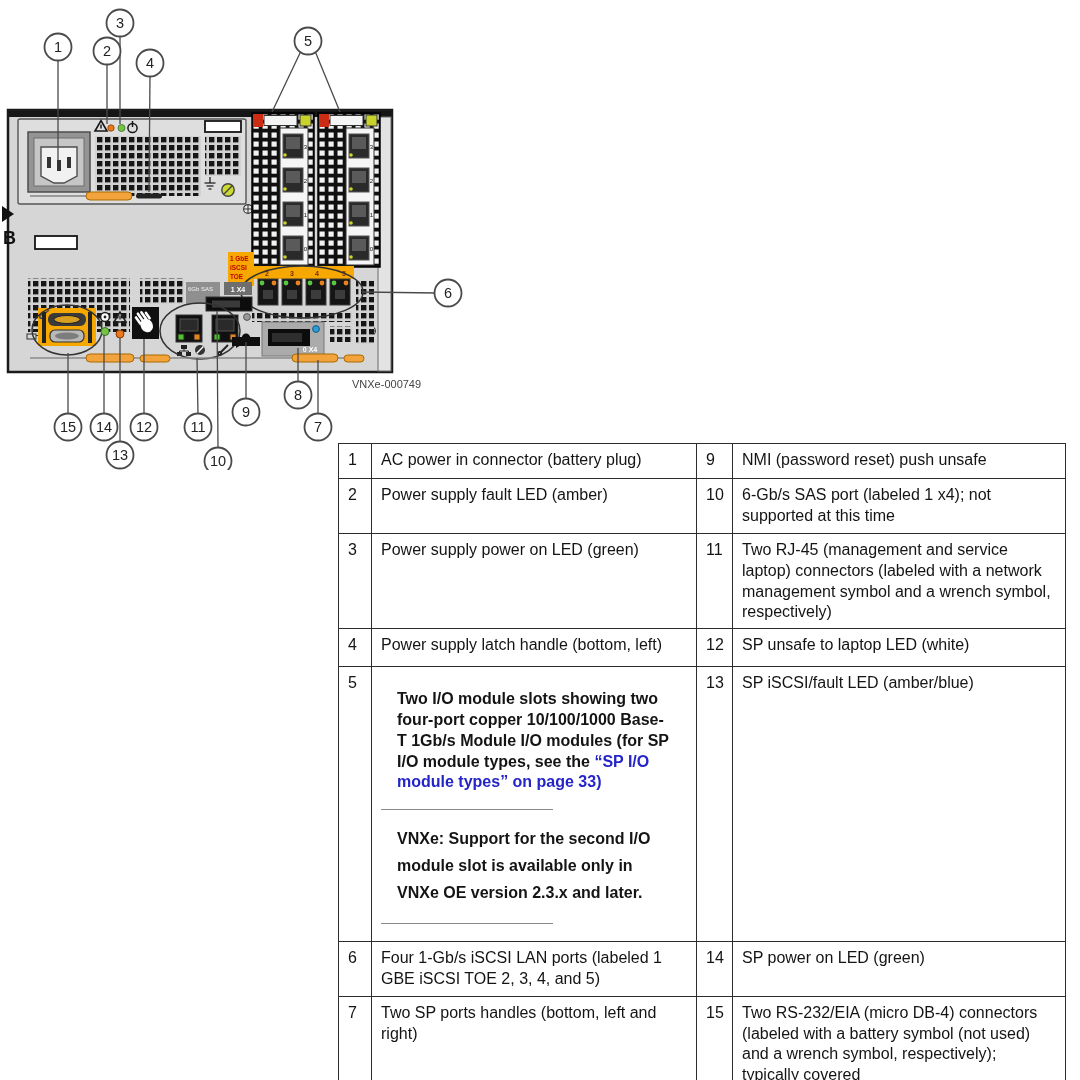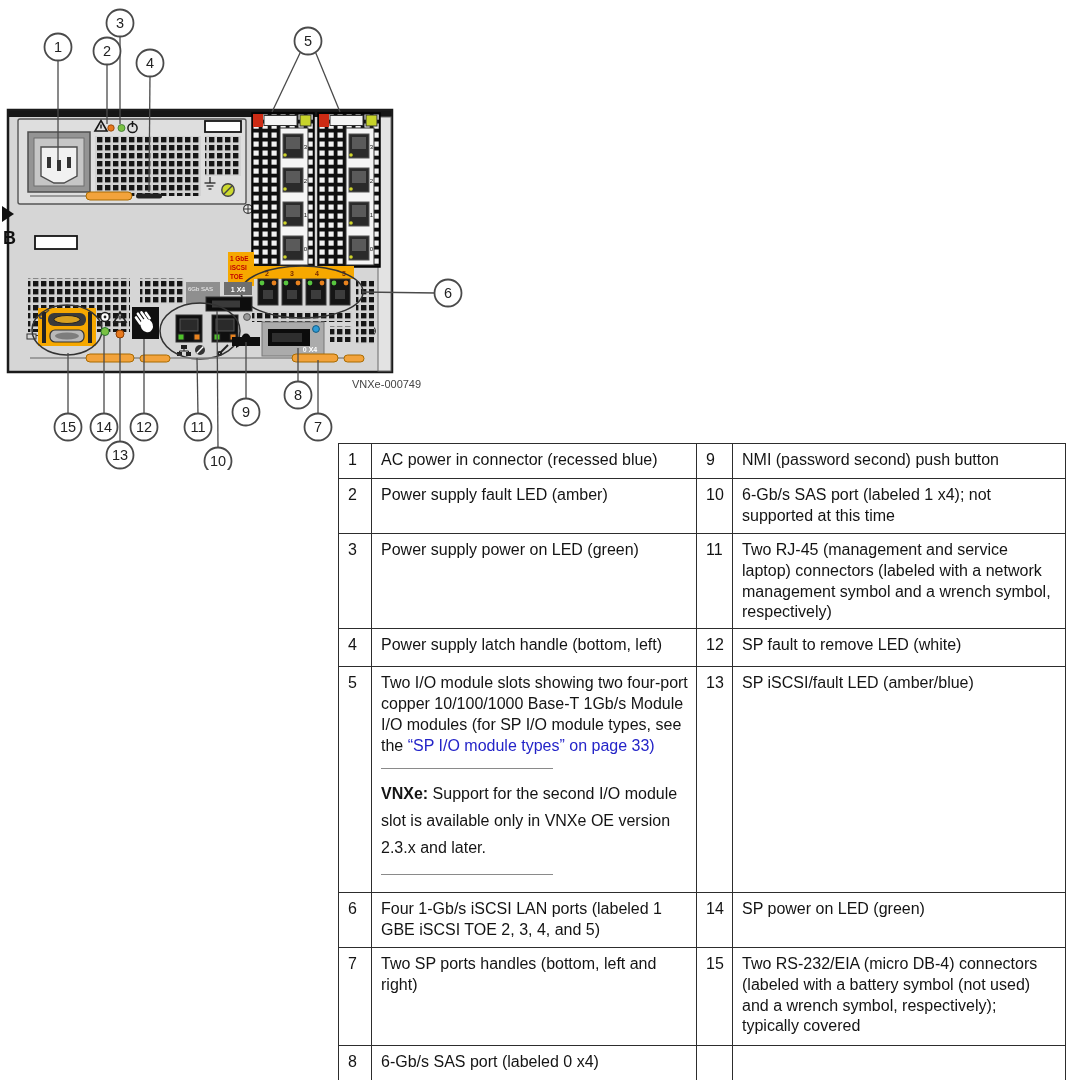--- a/index.html
+++ b/index.html
@@ -8,21 +8,21 @@
   .figure{position:absolute;left:0;top:0;}
 
   .ref-table{position:absolute;left:338px;top:443px;width:727px;
              border-collapse:collapse;table-layout:fixed;
              font-size:16px;line-height:1.3;color:#141414;}
   .ref-table td{border:1.6px solid #2d2d2d;vertical-align:top;
                 padding:6px 8px 5px 9px;overflow:hidden;}
   .ref-table td.num{padding-left:9px;}
   .r1{height:35px}.r2{height:55px}.r3{height:95px}.r4{height:38px}
   .r5{height:211px}.r6{height:55px}.r7{height:98px}.r8{height:36px}
-  .cell-p{margin:0;}
+  .cell-p{margin:16px;font-weight:bold;}
   .note{line-height:1.68;}
   .note-rule{width:172px;border-top:1.6px solid #8a8a8a;margin:12px 0;}
   .doclink{color:#2424c8;text-decoration:none;cursor:pointer;}
   svg text{font-family:"Liberation Sans",sans-serif;}
 </style>
 </head>
 <body>
 
 <div class="page">
 
@@ -394,41 +394,41 @@
   <table class="ref-table">
     <colgroup>
         <col style="width:33px">
         <col style="width:325px">
         <col style="width:36px">
         <col style="width:333px">
       </colgroup>
     <tbody>
         <tr class="r1">
       <td class="num">1</td>
-      <td>AC power in connector (recessed blue)</td>
+      <td>AC power in connector (battery plug)</td>
       <td class="num">9</td>
-      <td>NMI (password second) push button</td>
+      <td>NMI (password reset) push unsafe</td>
     </tr>
     <tr class="r2">
       <td class="num">2</td>
       <td>Power supply fault LED (amber)</td>
       <td class="num">10</td>
       <td>6-Gb/s SAS port (labeled 1 x4); not supported at this time</td>
     </tr>
     <tr class="r3">
       <td class="num">3</td>
       <td>Power supply power on LED (green)</td>
       <td class="num">11</td>
       <td>Two RJ-45 (management and service laptop) connectors (labeled with a network management symbol and a wrench symbol, respectively)</td>
     </tr>
     <tr class="r4">
       <td class="num">4</td>
       <td>Power supply latch handle (bottom, left)</td>
       <td class="num">12</td>
-      <td>SP fault to remove LED (white)</td>
+      <td>SP unsafe to laptop LED (white)</td>
     </tr>
     <tr class="r5">
       <td class="num">5</td>
       <td>
         <p class="cell-p"><span>Two I/O module slots showing two four-port copper 10/100/1000 Base-T 1Gb/s Module I/O modules (for SP I/O module types, see the </span><a class="doclink">“SP I/O module types” on page 33)</a></p>
         <div class="note-rule"></div>
         <p class="cell-p note"><strong>VNXe:</strong><span> Support for the second I/O module slot is available only in VNXe OE version 2.3.x and later.</span></p>
         <div class="note-rule"></div>
       </td>
       <td class="num">13</td>

